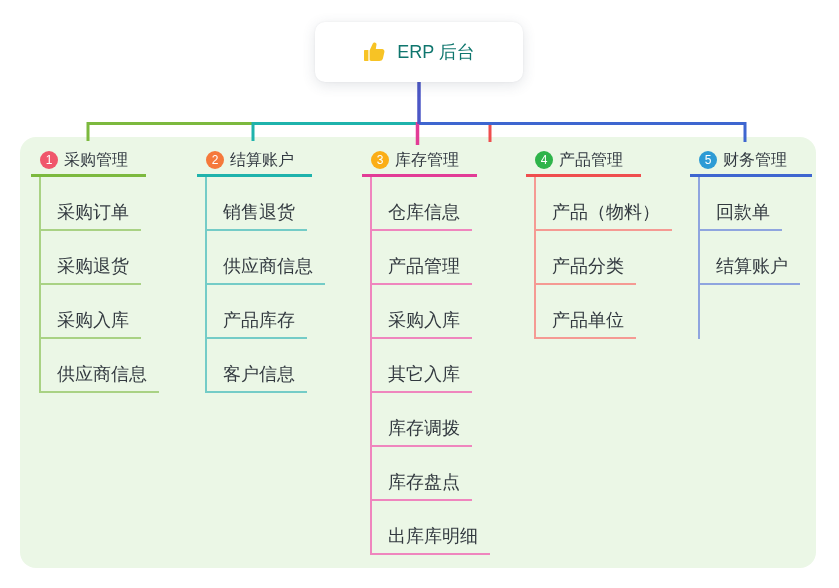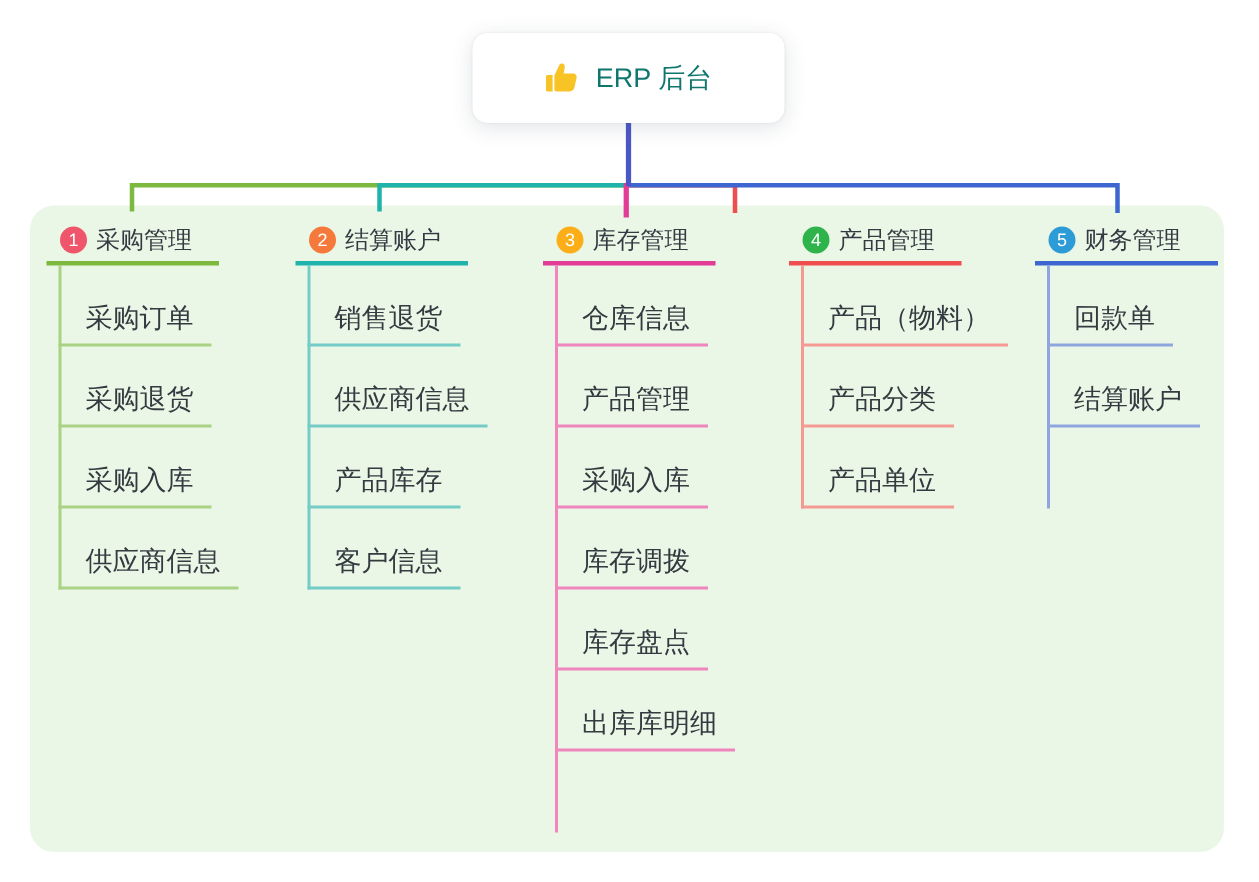--- a/index.html
+++ b/index.html
@@ -138,20 +138,23 @@
       <div class="child">
           <span>仓库信息</span>
         </div>
       <div class="child">
           <span>产品管理</span>
         </div>
       <div class="child">
           <span>采购入库</span>
         </div>
       <div class="child">
+          <span>其它入库</span>
+        </div>
+      <div class="child">
           <span>库存调拨</span>
         </div>
       <div class="child">
           <span>库存盘点</span>
         </div>
       <div class="child">
           <span>出库库明细</span>
         </div>
     </div>
   </div>

